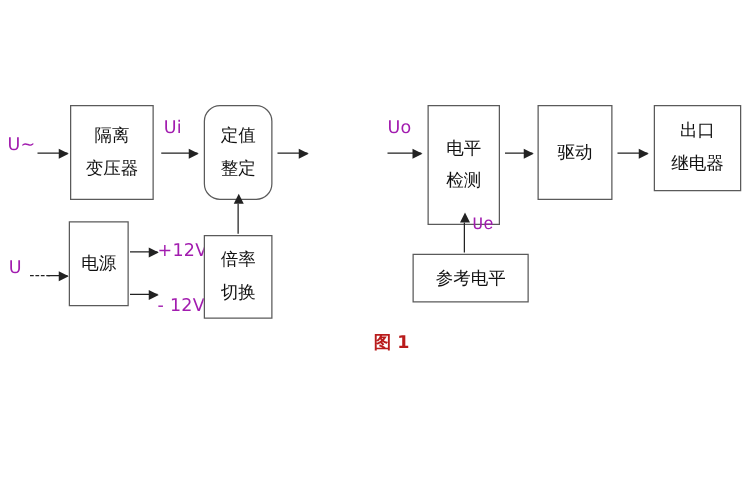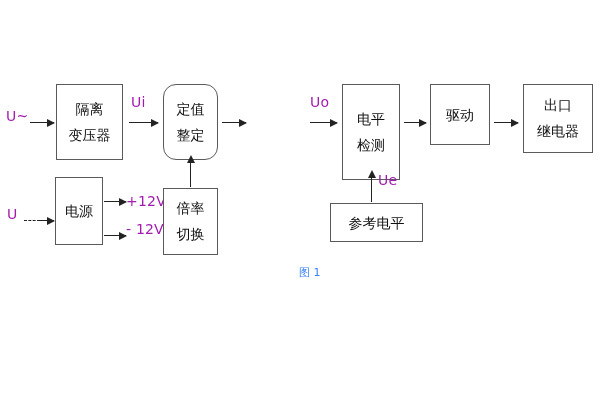--- a/index.html
+++ b/index.html
@@ -38,23 +38,24 @@
   }
   .label {
     position: absolute;
     color: #a21caf;
     font-size: 14px;
     white-space: nowrap;
     letter-spacing: 0.2px;
   }
   .caption {
     position: absolute;
-    color: #3b82f6;
-    font-size: 11px;
+    color: #b91c1c;
+    font-size: 14px;
     white-space: nowrap;
+    font-weight: bold;
   }
   
   .arrow-r {
     position: absolute;
     height: 0;
     border-top: 1.3px solid #222222;
   }
   .arrow-r::after {
     content: "";
     position: absolute;
@@ -118,21 +119,21 @@
 
   <div class="arrow-r" style="left:310px; top:122px; width:27px;"></div>
 
   <div class="box" style="left:342px; top:84px; width:58px; height:96px;">
     <span class="ln">电平</span>
     <span class="ln">检测</span>
   </div>
 
   <div class="arrow-r" style="left:404px; top:122px; width:22px;"></div>
 
-  <div class="box" style="left:430px; top:84px; width:60px; height:61px;">
+  <div class="box" style="left:430px; top:84px; width:60px; height:76px;">
     <span class="ln">驱动</span>
   </div>
 
   <div class="arrow-r" style="left:494px; top:122px; width:24px;"></div>
 
   <div class="box" style="left:523px; top:84px; width:70px; height:69px;">
     <span class="ln">出口</span>
     <span class="ln">继电器</span>
   </div>
 
@@ -143,32 +144,32 @@
   <div class="arrow-r" style="left:38px; top:220px; width:16px;"></div>
 
   <div class="box" style="left:55px; top:177px; width:48px; height:68px;">
     <span class="ln">电源</span>
   </div>
 
   <div class="arrow-r" style="left:104px; top:201px; width:22px;"></div>
   <span class="label" style="left:126px; top:193px;">+12V</span>
 
   <div class="arrow-r" style="left:104px; top:235px; width:22px;"></div>
-  <span class="label" style="left:126px; top:221px;">- 12V</span>
+  <span class="label" style="left:126px; top:237px;">- 12V</span>
 
   <div class="box" style="left:163px; top:188px; width:55px; height:67px;text-align:right;">
     <span class="ln">倍率</span>
     <span class="ln">切换</span>
   </div>
 
   <div class="arrow-u" style="left:190px; top:163px; height:24px;"></div>
 
   <div class="box" style="left:330px; top:203px; width:93px; height:39px;">
     <span class="ln">参考电平</span>
   </div>
 
   <div class="arrow-u" style="left:371px; top:178px; height:24px;"></div>
 
-  <span class="label" style="left:378px; top:172px;">Ue</span>
+  <span class="label" style="left:378px; top:172px;font-family:Liberation Mono, monospace;">Ue</span>
 
   <span class="caption" style="left:299px; top:265px;">图 1</span>
 
 </div>
 
 </body></html>

